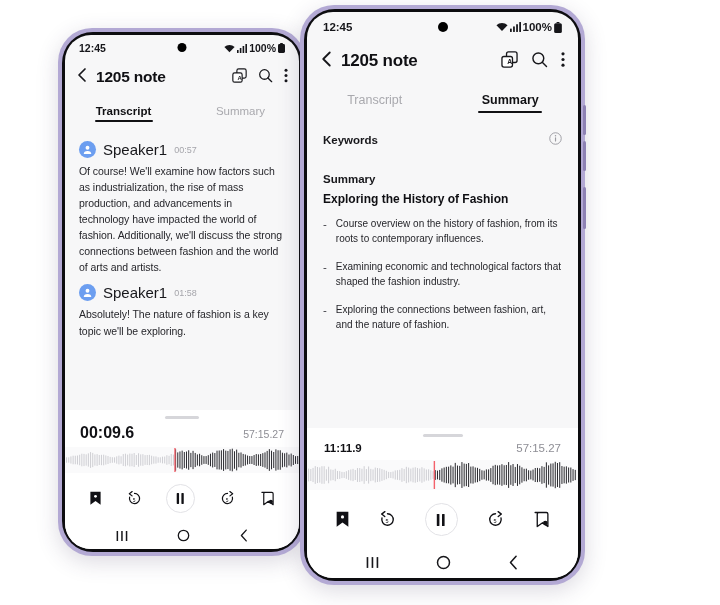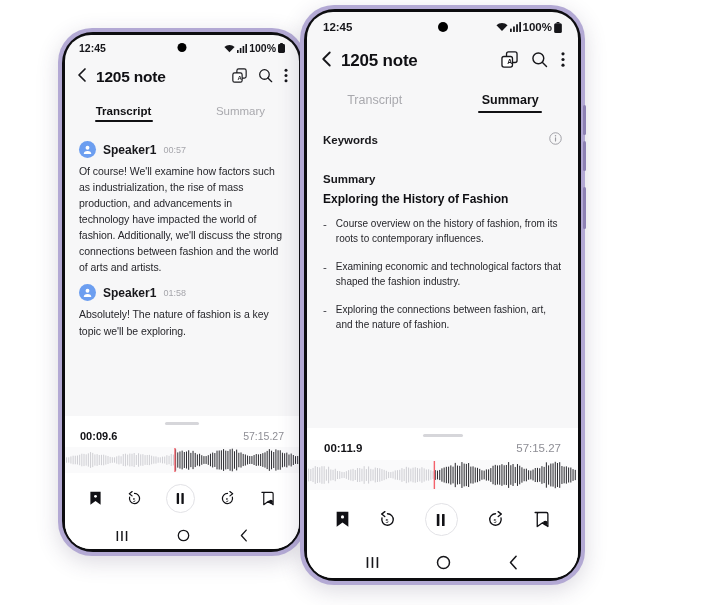--- a/index.html
+++ b/index.html
@@ -91,21 +91,21 @@
   .content { flex: 1 1 auto; overflow: hidden; padding: 8px 14px 0 14px; background:#f7f7f8; }
   #phone-right .content { padding: 10px 16px 0 16px; }
 
   
   .spk-row { display: flex; align-items: center; gap: 7px; margin: 9px 0 5px 0; }
   .avatar {
     width: 17px; height: 17px; border-radius: 50%;
     display: flex; align-items: center; justify-content: center; flex: 0 0 auto;
   }
   .avatar svg { display:block; }
-  .spk-name { font-size: 12px; font-weight: 700; color: #17171b; }
+  .spk-name { font-size: 15px; font-weight: 400; color: #17171b; }
   .spk-time { font-size: 9px; color: #a5a5ab; font-weight: 400; }
   .spk-text {
     font-size: 10.5px; line-height: 1.53; color: #26262b; letter-spacing: -.05px;
   }
 
   
   .sec-head {
     display:flex; align-items:center; justify-content:space-between;
     margin: 6px 0 12px 0;
   }
@@ -122,21 +122,21 @@
   .grabber {
     width: 34px; height: 3px; background: #d6d6da; border-radius: 2px;
     margin: 0 auto 5px auto;
   }
   #phone-right .grabber { width: 40px; }
   .times {
     display: flex; justify-content: space-between; align-items: baseline;
     padding: 0 15px 5px 15px;
   }
   #phone-right .times { padding: 0 17px 6px 17px; }
-  .t-cur { font-size: 11px; font-weight: 700; color: #111115; }
+  .t-cur { font-size: 16px; font-weight: 700; color: #111115; }
   .t-tot { font-size: 10.5px; color: #8e8e95; }
   #phone-right .t-cur, #phone-right .t-tot { font-size: 11.5px; }
   .wave { position: relative; height: 26px; width: 100%; background:#fafafb; }
   #phone-right .wave { height: 30px; }
   .wave svg { display: block; width: 100%; height: 100%; }
   .controls {
     display: flex; align-items: center; justify-content: space-around;
     padding: 11px 12px 9px 12px;
   }
   #phone-right .controls { padding: 13px 14px 11px 14px; }
@@ -533,21 +533,21 @@
           <div class="bullet">
             <span class="dash">-</span>
             <span class="btxt">Exploring the connections between fashion, art, and the nature of fashion.</span>
           </div>
         </div>
       </div>
 
       <div class="player">
         <div class="grabber"></div>
         <div class="times">
-          <span class="t-cur">00:11.9</span>
+          <span class="t-cur">11:11.9</span>
           <span class="t-tot">57:15.27</span>
         </div>
         <div class="wave">
           <svg viewBox="0 0 250 30" preserveAspectRatio="none">
             <g id="wv-r">
                 <rect x="1.00" y="8.61" width="0.95" height="12.78" fill="#cfcfd4"></rect>
                 <rect x="3.05" y="8.98" width="0.95" height="12.04" fill="#cfcfd4"></rect>
                 <rect x="5.10" y="7.89" width="0.95" height="14.21" fill="#cfcfd4"></rect>
                 <rect x="7.15" y="6.10" width="0.95" height="17.80" fill="#cfcfd4"></rect>
                 <rect x="9.20" y="6.96" width="0.95" height="16.08" fill="#cfcfd4"></rect>

